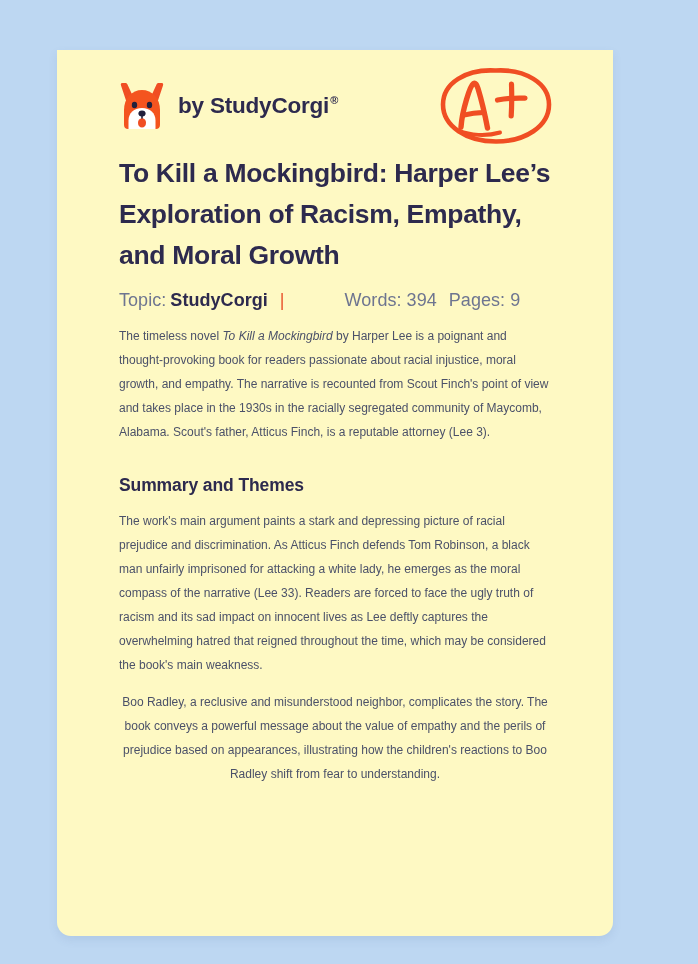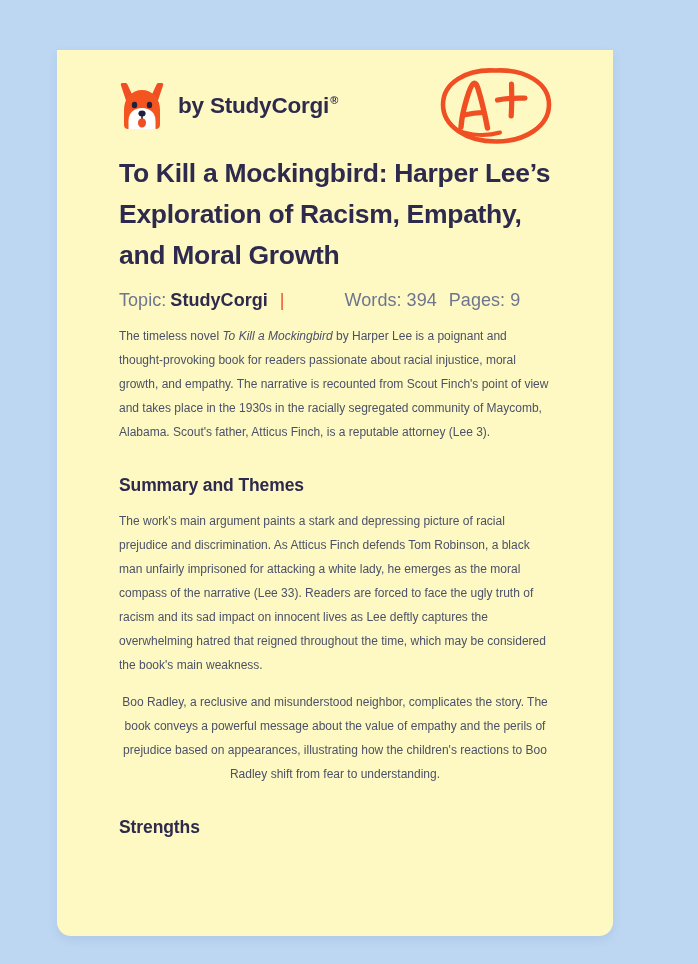--- a/index.html
+++ b/index.html
@@ -192,17 +192,16 @@
       <span class="meta-sep">|</span>
       <span class="meta-words">Words: 394</span>
       <span class="meta-pages">Pages: 9</span>
     </div>
 
     <div id="sections-root">
         <p class="body-text"><span>The timeless novel </span><i>To Kill a Mockingbird</i><span> by Harper Lee is a poignant and thought-provoking book for readers passionate about racial injustice, moral growth, and empathy. The narrative is recounted from Scout Finch's point of view and takes place in the 1930s in the racially segregated community of Maycomb, Alabama. Scout's father, Atticus Finch, is a reputable attorney (Lee 3).</span></p>
         <h2 class="section-heading">Summary and Themes</h2>
         <p class="body-text"><span>The work's main argument paints a stark and depressing picture of racial prejudice and discrimination. As Atticus Finch defends Tom Robinson, a black man unfairly imprisoned for attacking a white lady, he emerges as the moral compass of the narrative (Lee 33). Readers are forced to face the ugly truth of racism and its sad impact on innocent lives as Lee deftly captures the overwhelming hatred that reigned throughout the time, which may be considered the book's main weakness.</span></p>
         <p class="body-text"><span>Boo Radley, a reclusive and misunderstood neighbor, complicates the story. The book conveys a powerful message about the value of empathy and the perils of prejudice based on appearances, illustrating how the children's reactions to Boo Radley shift from fear to understanding.</span></p>
-        <h2 class="section-heading">Strengths</h2>
       </div>
 
   </div>
 </div>
 
 </body></html>

